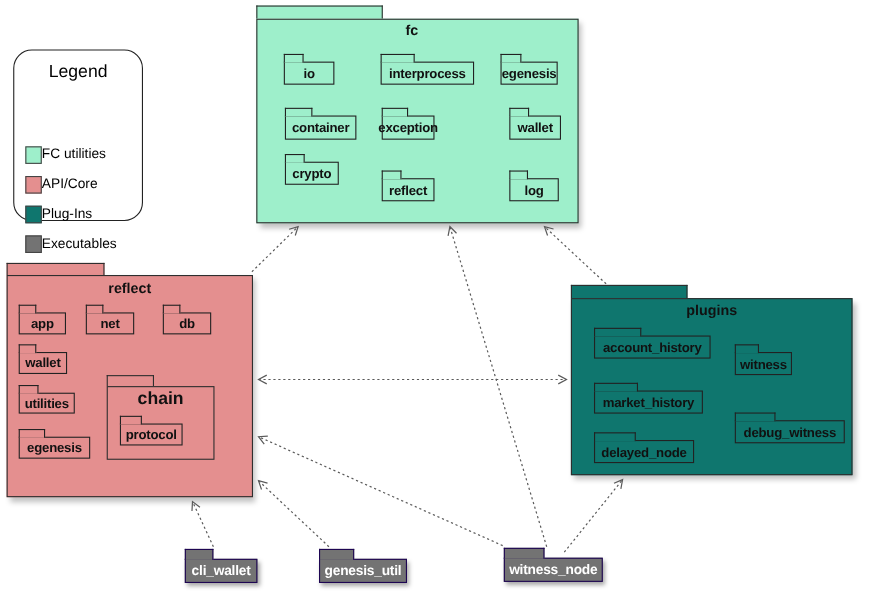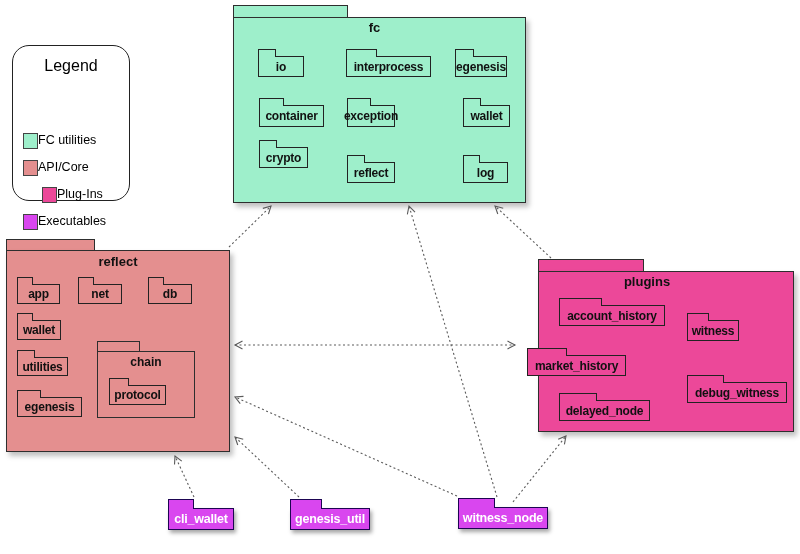--- a/index.html
+++ b/index.html
@@ -5,36 +5,36 @@
   html,body{margin:0;padding:0;background:#fff;}
   #stage{
     position:relative;width:800px;height:554px;background:#ffffff;overflow:hidden;
     font-family:"Liberation Sans","DejaVu Sans",sans-serif;color:#111;
   }
   
   .pkg-tab{position:absolute;box-sizing:border-box;border:1.3px solid #2e2e2e;border-bottom:none;}
   .pkg-body{position:absolute;box-sizing:border-box;border:1.3px solid #2e2e2e;box-shadow:3px 4px 5px rgba(0,0,0,.25);}
   .sub .pkg-body{box-shadow:none;border-width:1.1px;}
   .pkg-title{position:absolute;text-align:center;font-weight:bold;font-size:13px;line-height:15px;white-space:nowrap;}
-  .pkg-title.sm{font-size:12px;}
+  .pkg-title.sm{font-size:16px;}
   
   .folder{
     position:absolute;box-sizing:border-box;border:1.1px solid #222;
     display:flex;align-items:center;justify-content:center;
   }
   .folder .ftab{
     position:absolute;left:-1.1px;bottom:100%;height:8px;box-sizing:border-box;
     border:1.1px solid #222;border-bottom:none;background:inherit;
   }
   .folder .flbl{font-weight:bold;font-size:12px;letter-spacing:-0.2px;white-space:nowrap;}
   
   .green{background:#9eefcb;}
   .pink{background:#e48f8f;}
-  .orange{background:#ec4899;margin-left:19px;}
-  .purple{background:#d946ef;}
+  .orange{background:#0f766e;}
+  .purple{background:#737373;}
   .purple .flbl{color:#ffffff;font-size:12.5px;}
   .exe{box-shadow:2px 3px 4px rgba(0,0,0,.35);border-color:#1d0552;}
   .exe .ftab{border-color:#1d0552;}
   
   .legend{
     position:absolute;left:12px;top:45px;width:118px;height:156px;box-sizing:border-box;
     background:#fff;border:1.4px solid #222;border-radius:17px;
   }
   .legend-title{position:absolute;left:0;top:11px;width:100%;text-align:center;font-size:16px;color:#000;}
   .legend-row{position:absolute;left:10px;display:flex;gap:0;height:17px;}
@@ -158,21 +158,21 @@
     <div class="pkg-title" style="left:519px;top:274px;width:256px">plugins</div>
 
     <div class="folder orange" style="left:540px;top:305px;width:106px;height:21px">
       <span class="ftab" style="width:43px"></span>
       <span class="flbl">account_history</span>
     </div>
     <div class="folder orange" style="left:668px;top:320px;width:52px;height:21px">
       <span class="ftab" style="width:22px"></span>
       <span class="flbl">witness</span>
     </div>
-    <div class="folder orange" style="left:508px;top:355px;width:99px;height:21px">
+    <div class="folder orange" style="left:540px;top:355px;width:99px;height:21px">
       <span class="ftab" style="width:40px"></span>
       <span class="flbl">market_history</span>
     </div>
     <div class="folder orange" style="left:668px;top:382px;width:100px;height:21px">
       <span class="ftab" style="width:37px"></span>
       <span class="flbl">debug_witness</span>
     </div>
     <div class="folder orange" style="left:540px;top:400px;width:91px;height:21px">
       <span class="ftab" style="width:38px"></span>
       <span class="flbl">delayed_node</span>

